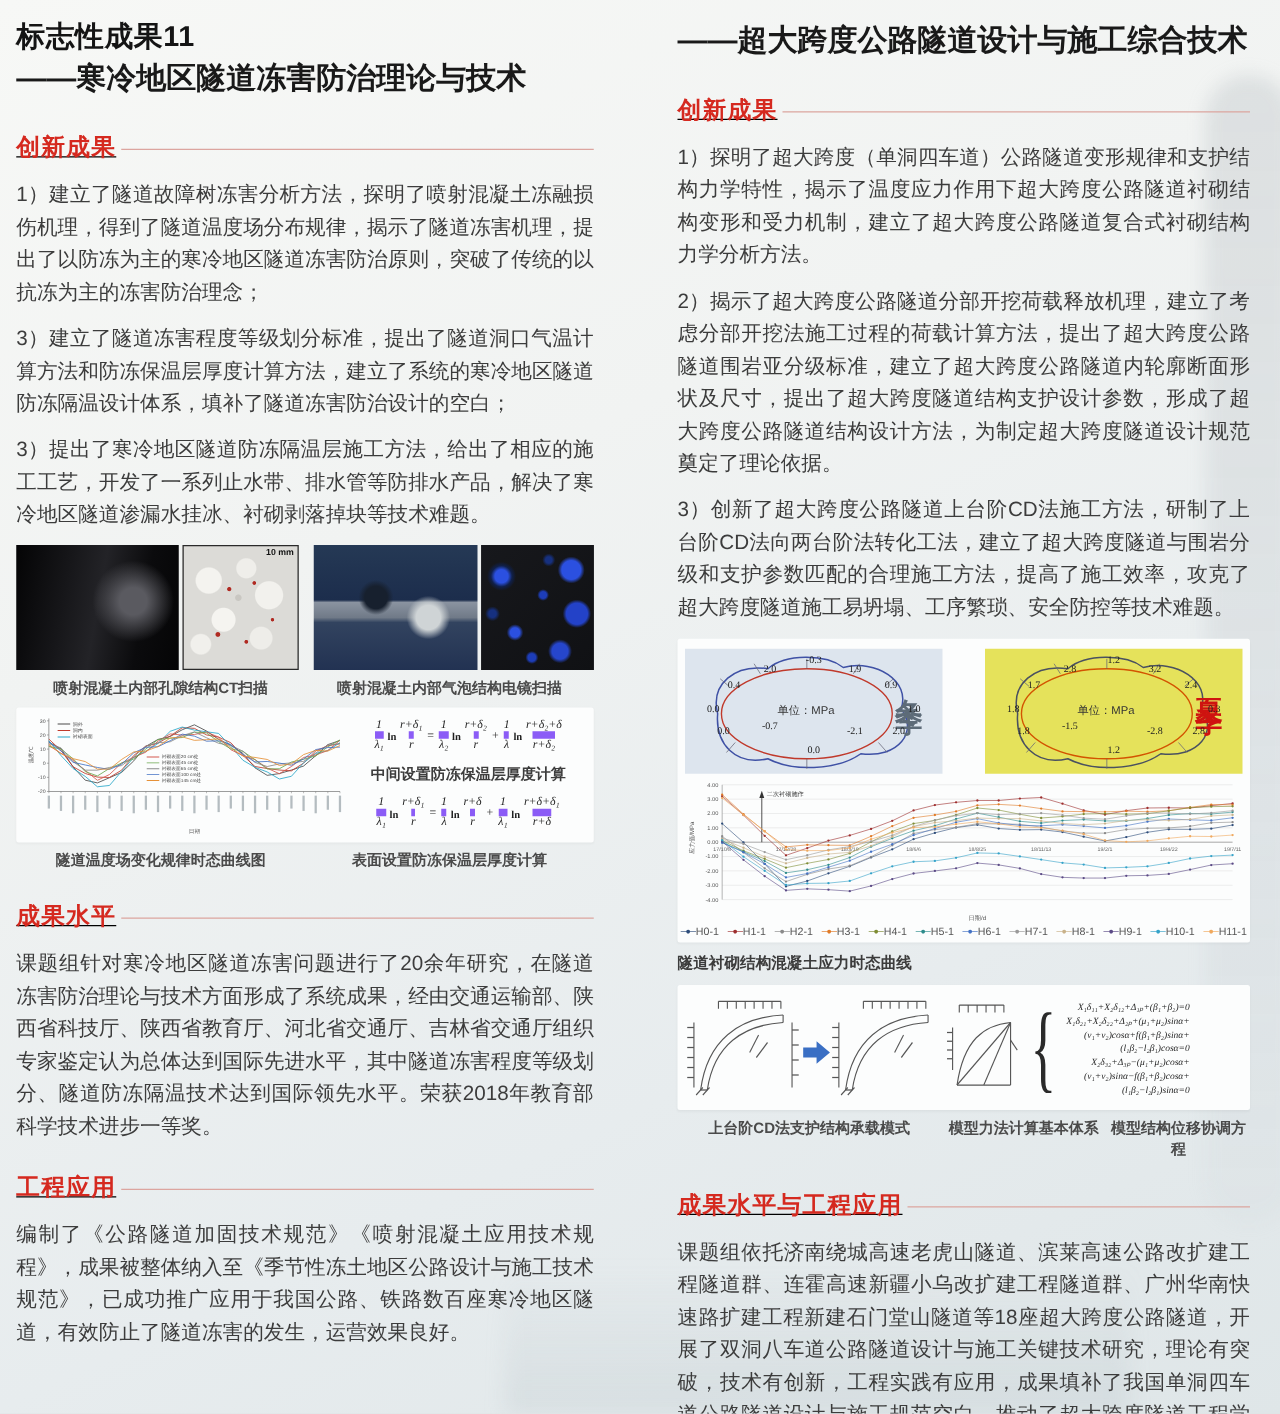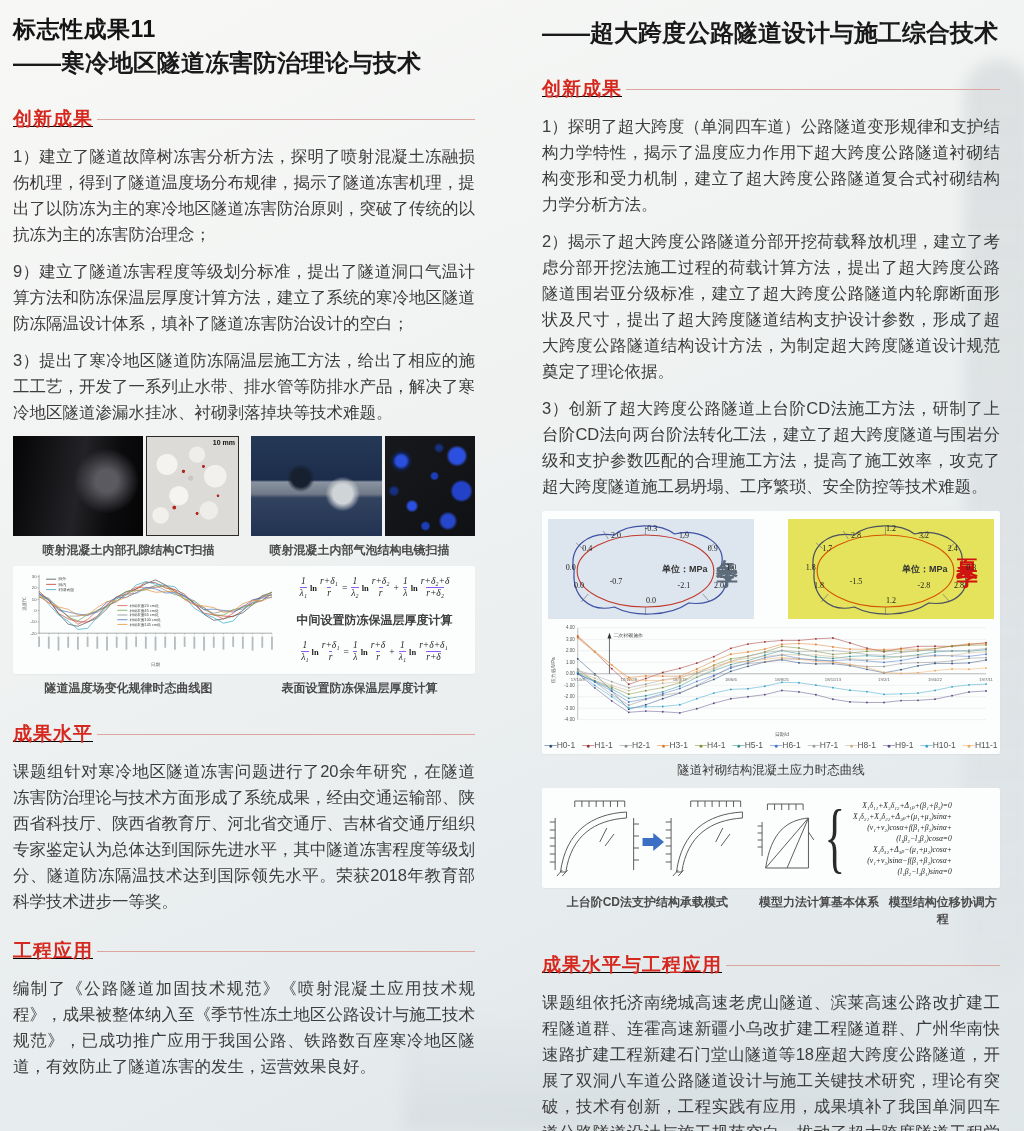--- a/index.html
+++ b/index.html
@@ -60,46 +60,46 @@
   .cap-row .cap{flex:1;text-align:center;font-size:12px;font-weight:bold;color:#4a4a4a;}
   
   .panel{background:#fcfdfd;border-radius:2px;box-shadow:0 1px 2px rgba(0,0,0,.04);}
   .left-panel{margin-top:7px;height:108px;display:flex;padding:5px 6px;box-sizing:border-box;}
   .temp-wrap{width:58%;height:100%;}
   .temp-wrap svg{width:100%;height:100%;}
   .formula-col{width:42%;display:flex;flex-direction:column;justify-content:space-around;align-items:center;}
   .formula{font-family:"Liberation Serif",serif;font-style:italic;font-size:9.5px;color:#1f1f1f;
     display:flex;align-items:center;gap:2px;}
   .frac{display:inline-flex;flex-direction:column;align-items:center;line-height:1.05;}
-  .fd{border-top:1px solid #8b5cf6;padding-top:1px;}
+  .fd{border-top:6px solid #8b5cf6;padding-top:1px;}
   .lnop{font-style:normal;font-weight:bold;font-size:8.5px;margin:0 1px;}
   .fop{font-style:normal;margin:0 2px;}
   .fcap{font-size:12px;font-weight:bold;color:#3d3d3d;}
   svg text{font-family:"Liberation Sans",sans-serif;}
   
   .right-panel1{margin-top:12px;padding:8px 6px 4px;box-sizing:border-box;}
   .season-row{display:flex;justify-content:space-between;}
   .season{position:relative;width:206px;height:100px;}
   .season svg{position:absolute;left:0;top:0;width:100%;height:100%;}
   .winter{background:#dde5ee;}
   .summer{background:#e5e25b;}
   .ring-num{position:absolute;transform:translate(-50%,-50%);font-size:8px;color:#222;
     font-family:"Liberation Serif",serif;}
   .ring-unit{position:absolute;left:47%;top:50%;transform:translate(-50%,-50%);
-    font-size:9px;font-weight:bold;color:#333;margin-left:40px;}
+    font-size:9px;font-weight:normal;color:#333;}
   .season-tag{position:absolute;right:12px;top:22px;writing-mode:vertical-rl;
     font-size:22px;font-weight:bold;letter-spacing:7px;}
   .winter .season-tag{color:#5d6b78;}
   .summer .season-tag{color:#cf1310;}
   #stress-svg{display:block;width:100%;height:116px;margin-top:4px;}
   .legend-row{display:flex;justify-content:center;gap:7px;font-size:8.5px;color:#555;
     margin-top:1px;white-space:nowrap;}
   .lg-item{display:inline-flex;align-items:center;gap:1px;}
   .lg-mark{font-size:7px;letter-spacing:-1px;}
-  .cap-center{text-align:center;font-size:12.5px;font-weight:normal;color:#3c3c3c;margin-top:8px;}
+  .cap-center{text-align:left;font-size:12.5px;font-weight:bold;color:#3c3c3c;margin-top:8px;}
   .right-panel2{margin-top:9px;height:100px;display:flex;align-items:center;padding:4px 6px;box-sizing:border-box;}
   .diag-svg{width:60%;height:92px;}
   .eq-wrap{width:40%;display:flex;align-items:center;justify-content:flex-start;}
   .brace{font-size:78px;font-weight:400;color:#2a2a2a;font-family:"Liberation Serif",serif;
     line-height:84px;transform:scaleX(.55);}
   .eq-lines{font-family:"Liberation Serif",serif;font-style:italic;font-size:7.6px;
     line-height:11px;color:#1f1f1f;white-space:nowrap;text-align:right;}
   .cap-row3{display:flex;margin-top:6px;}
   .cap-row3 .c1{width:46%;}.cap-row3 .c2{width:29%;}.cap-row3 .c3{width:25%;}
   .cap-row3 span{text-align:center;font-size:12px;font-weight:bold;color:#4a4a4a;}
@@ -113,21 +113,21 @@
 
   <section class="col col-left">
     <h1 class="doc-title">标志性成果11</h1>
     <h2 class="doc-sub">——寒冷地区隧道冻害防治理论与技术</h2>
 
     <div class="sec-head">
       <span class="sec-title">创新成果</span>
       <span class="sec-line"></span>
     </div>
     <p class="body">1）建立了隧道故障树冻害分析方法，探明了喷射混凝土冻融损伤机理，得到了隧道温度场分布规律，揭示了隧道冻害机理，提出了以防冻为主的寒冷地区隧道冻害防治原则，突破了传统的以抗冻为主的冻害防治理念；</p>
-    <p class="body">9）建立了隧道冻害程度等级划分标准，提出了隧道洞口气温计算方法和防冻保温层厚度计算方法，建立了系统的寒冷地区隧道防冻隔温设计体系，填补了隧道冻害防治设计的空白；</p>
+    <p class="body">3）建立了隧道冻害程度等级划分标准，提出了隧道洞口气温计算方法和防冻保温层厚度计算方法，建立了系统的寒冷地区隧道防冻隔温设计体系，填补了隧道冻害防治设计的空白；</p>
     <p class="body">3）提出了寒冷地区隧道防冻隔温层施工方法，给出了相应的施工工艺，开发了一系列止水带、排水管等防排水产品，解决了寒冷地区隧道渗漏水挂冰、衬砌剥落掉块等技术难题。</p>
 
     <div class="photo-row">
       <div class="ph ph1"></div>
       <div class="ph ph2">
         <span class="scalebar">10 mm</span>
       </div>
       <div class="ph ph3"></div>
       <div class="ph ph4"></div>
     </div>

